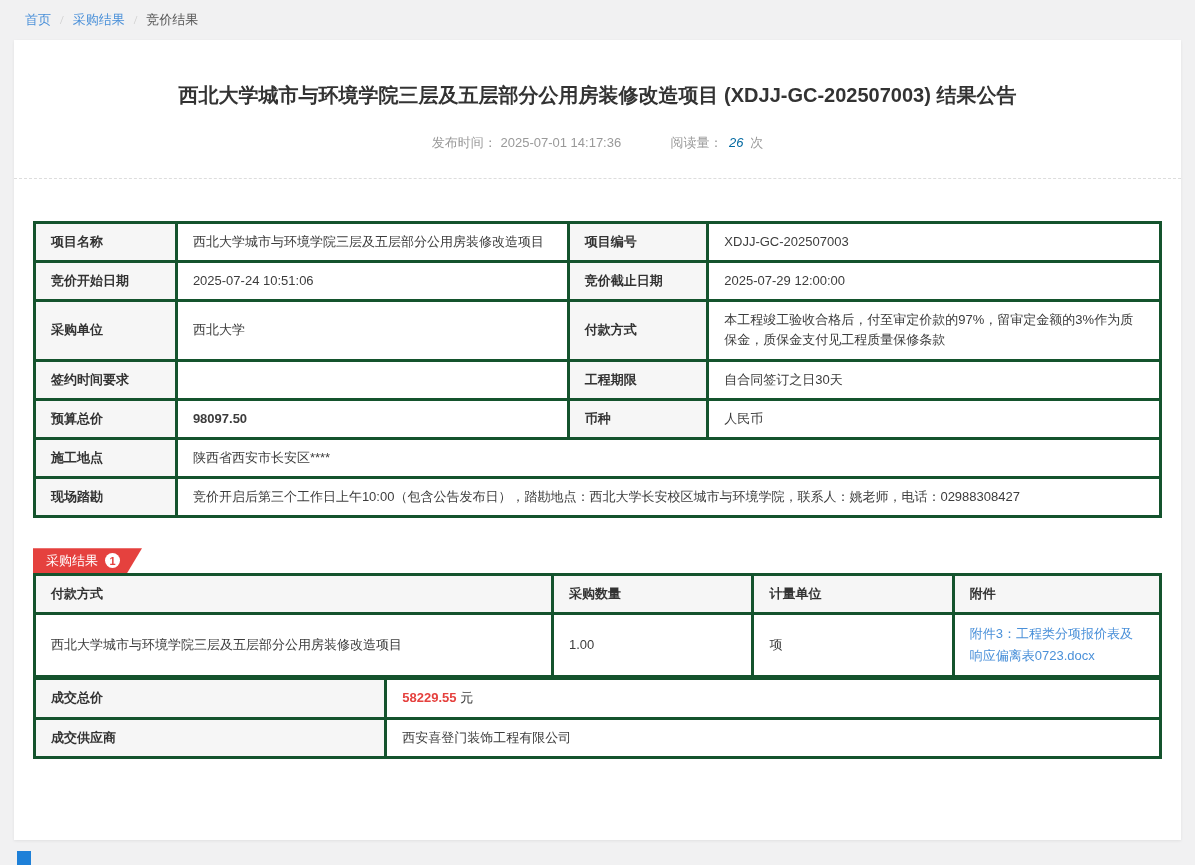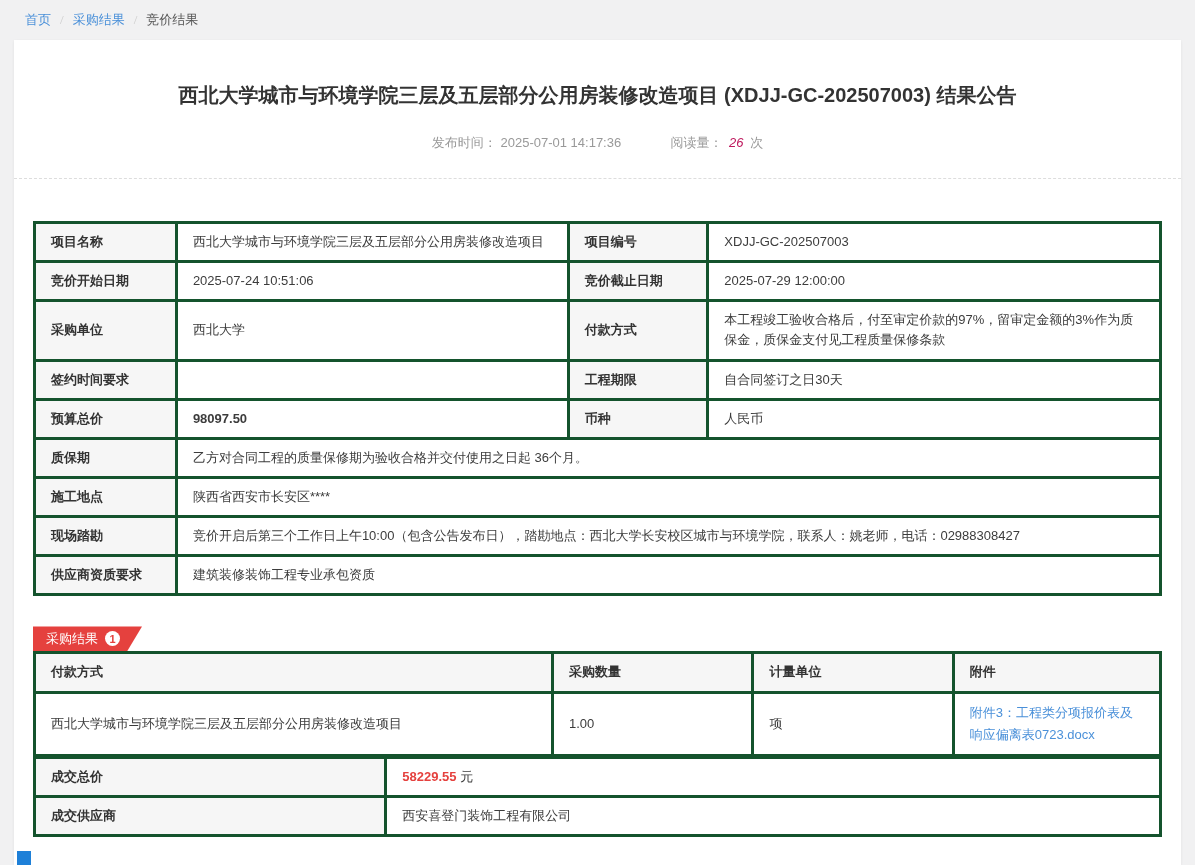--- a/index.html
+++ b/index.html
@@ -26,21 +26,21 @@
   .title {
     text-align: center;
     padding: 42px 70px 0;
     font-size: 20px;
     font-weight: bold;
     color: #333;
     line-height: 1.3;
   }
   .meta { text-align: center; margin-top: 26px; font-size: 13px; color: #999; }
   .meta-gap { display: inline-block; width: 42px; }
-  .views-count { color: #be185d; font-style: italic; margin: 9px 3px; }
+  .views-count { color: #0369a1; font-style: italic; margin: 9px 3px; }
   .dashed-divider { border-top: 1px dashed #ddd; margin-top: 26px; }
 
   .content { padding: 42px 19px 0; }
 
   table { width: 100%; border-collapse: collapse; font-size: 13px; table-layout: fixed; }
   td, th { border: 3px solid #14532d; padding: 8px 15px; line-height: 1.55; vertical-align: middle; word-break: break-all; }
   td.label, th.head {
     background: #f6f6f6;
     font-weight: bold;
     color: #333;
@@ -147,34 +147,26 @@
             <td class="label">工程期限</td>
             <td class="value">自合同签订之日30天</td>
           </tr>
           <tr>
             <td class="label">预算总价</td>
             <td class="value red-num">98097.50</td>
             <td class="label">币种</td>
             <td class="value">人民币</td>
           </tr>
           <tr>
-            <td class="label">质保期</td>
-            <td class="value" colspan="3">乙方对合同工程的质量保修期为验收合格并交付使用之日起 36个月。</td>
-          </tr>
-          <tr>
             <td class="label">施工地点</td>
             <td class="value" colspan="3">陕西省西安市长安区****</td>
           </tr>
           <tr>
             <td class="label">现场踏勘</td>
             <td class="value" colspan="3">竞价开启后第三个工作日上午10:00（包含公告发布日），踏勘地点：西北大学长安校区城市与环境学院，联系人：姚老师，电话：02988308427</td>
-          </tr>
-          <tr>
-            <td class="label">供应商资质要求</td>
-            <td class="value" colspan="3">建筑装修装饰工程专业承包资质</td>
           </tr>
         </tbody>
       </table>
 
       <div class="ribbon">
         <span>采购结果</span>
         <span class="badge">1</span>
       </div>
 
       <table class="result-table">

